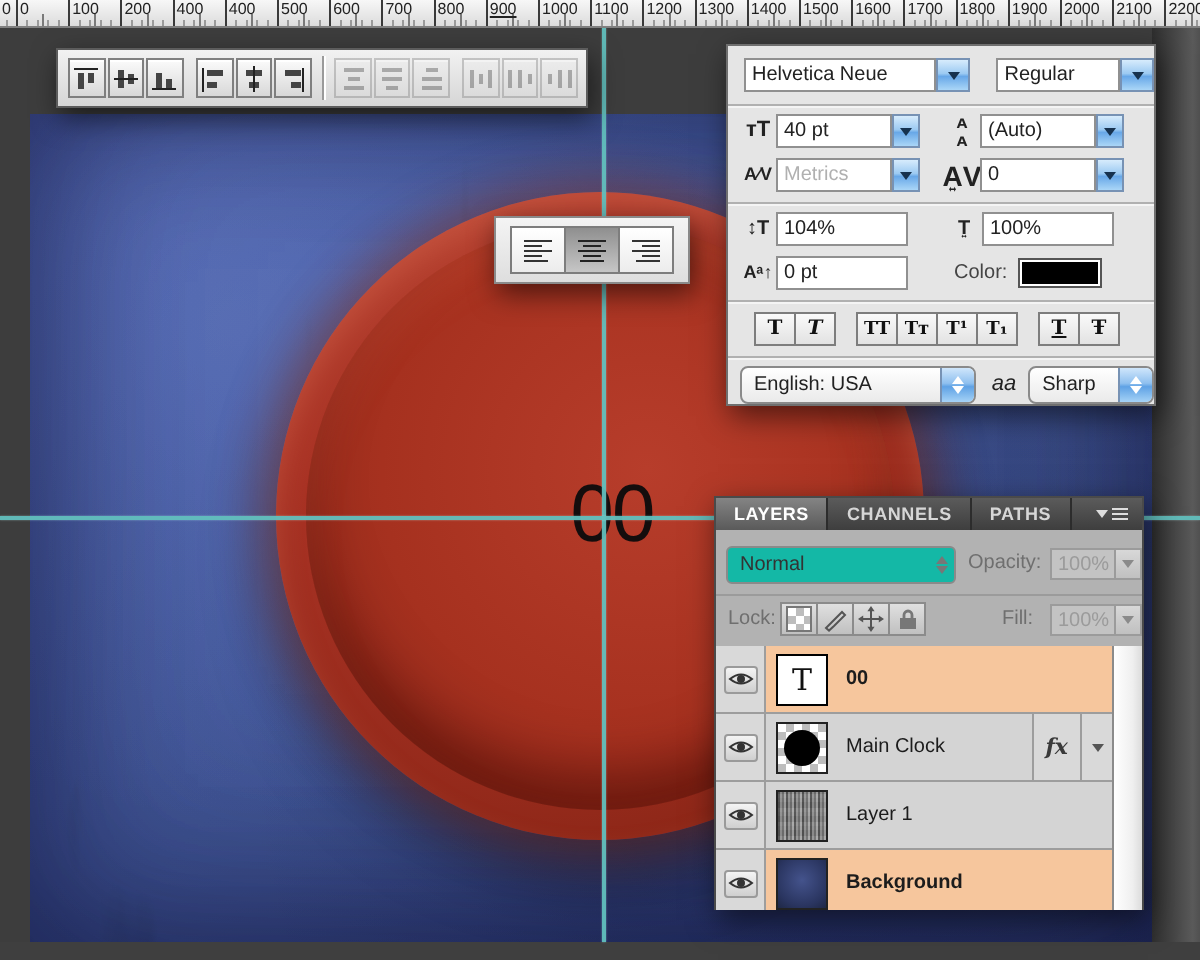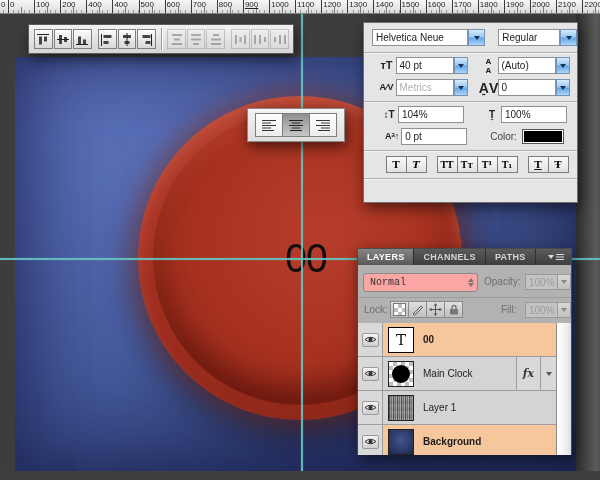--- a/index.html
+++ b/index.html
@@ -54,21 +54,21 @@
   .opt-gap{width:6px;} .opt-div{width:1px;height:22px;background:#9a9a9a;margin:0 5px;box-shadow:1px 0 0 #fff;}
   .opt-btn svg{display:block}
   
   #mini-align{left:247px;top:108px;width:98px;height:34px;background:linear-gradient(#f4f4f4,#dedede);
     border:1px solid #8a8a8a;display:flex;align-items:center;justify-content:center;gap:0;box-sizing:border-box;}
   .pbtn{width:28px;height:24px;border:1px solid #7d7d7d;margin-left:-1px;background:linear-gradient(#ffffff,#ececec);
     display:flex;align-items:center;justify-content:center;padding:0;}
   .pbtn.sel{background:linear-gradient(#8f8f8f,#c6c6c6);}
   
   #char-panel{left:363px;top:22px;width:215px;height:181px;background:#e5e5e5;border:1px solid #6f6f6f;box-sizing:border-box;}
-  .crow{position:absolute;left:0;width:100%;display:flex;align-items:center;justify-content:center;}
+  .crow{position:absolute;left:0;width:100%;display:flex;align-items:center;}
   .csep{position:absolute;left:0;width:100%;height:1px;background:#b0b0b0;box-shadow:0 1px 0 #f4f4f4;}
   .fld{background:#fff;border:1px solid #909090;font-size:10px;color:#222;display:flex;align-items:center;
        padding:0 3px;height:15px;box-sizing:content-box;white-space:nowrap;}
   .fld.ghost{color:#b0b0b0;}
   .aqua{background:linear-gradient(#d7ecfc,#9ccaf2 45%,#68a8e8 55%,#aad6f7);border:1px solid #7792b4;
         display:flex;align-items:center;justify-content:center;}
   .tri-d{width:0;height:0;border-left:3.5px solid transparent;border-right:3.5px solid transparent;border-top:4.5px solid #16324f;}
   .tri-d.gray{border-top-color:#8a8a8a;}
   .cicon{font-weight:bold;color:#222;display:flex;align-items:center;justify-content:center;line-height:1;}
   .clabel{font-size:10px;color:#444;}
@@ -352,38 +352,55 @@
       <button class="stybtn" style="font-style:italic;">T</button>
       <button class="stybtn" style="margin-left:10px;font-size:9px;">TT</button>
       <button class="stybtn" style="font-size:9px;">Tᴛ</button>
       <button class="stybtn" style="font-size:9px;">T¹</button>
       <button class="stybtn" style="font-size:9px;">T₁</button>
       <button class="stybtn" style="margin-left:10px;text-decoration:underline;">T</button>
       <button class="stybtn">Ŧ</button>
     </div>
     <div class="csep" style="top:155px;"></div>
 
+    <div class="crow" style="top:160px;height:18px;">
+      <div class="popup" style="margin-left:6px;width:118px;">
+        <span style="padding-left:6px;">English: USA</span>
+        <span class="cap">
+            <span class="u"></span>
+            <span class="d"></span>
+          </span>
+      </div>
+      <span class="cicon" style="margin-left:8px;font-size:11px;font-weight:normal;font-style:italic;">aa</span>
+      <div class="popup" style="margin-left:6px;width:62px;">
+        <span style="padding-left:6px;">Sharp</span>
+        <span class="cap">
+            <span class="u"></span>
+            <span class="d"></span>
+          </span>
+      </div>
+    </div>
   </div>
 
   <div id="layers-panel" class="panel">
     <div id="lp-tabs">
       <span class="lp-tab active">LAYERS</span>
       <span class="lp-tab">CHANNELS</span>
       <span class="lp-tab">PATHS</span>
       <span id="lp-menu">
         <svg width="18" height="10">
             <path d="M1 3l3 4 3-4z" fill="#ddd"></path>
             <g stroke="#ddd">
               <path d="M9 2.5h8M9 5h8M9 7.5h8"></path>
             </g>
           </svg>
       </span>
     </div>
     <div id="lp-ctrl1">
-      <div class="popup" id="blend-popup" style="background:#fca5a5;border-radius:3px;font-family:Liberation Mono, monospace;">
+      <div class="popup" id="blend-popup" style="background:#14b8a6;border-radius:3px;">
         <span style="padding-left:6px;color:#333;">Normal</span>
         <span class="gstep">
             <span class="u"></span>
             <span class="d"></span>
           </span>
       </div>
       <span class="lp-label" style="left:126px;top:7px;">Opacity:</span>
       <div class="gfld" style="left:167px;top:5px;width:28px;">100%</div>
       <button class="gbtn" style="left:199px;top:5px;">
           <span class="tri-d gray"></span>

